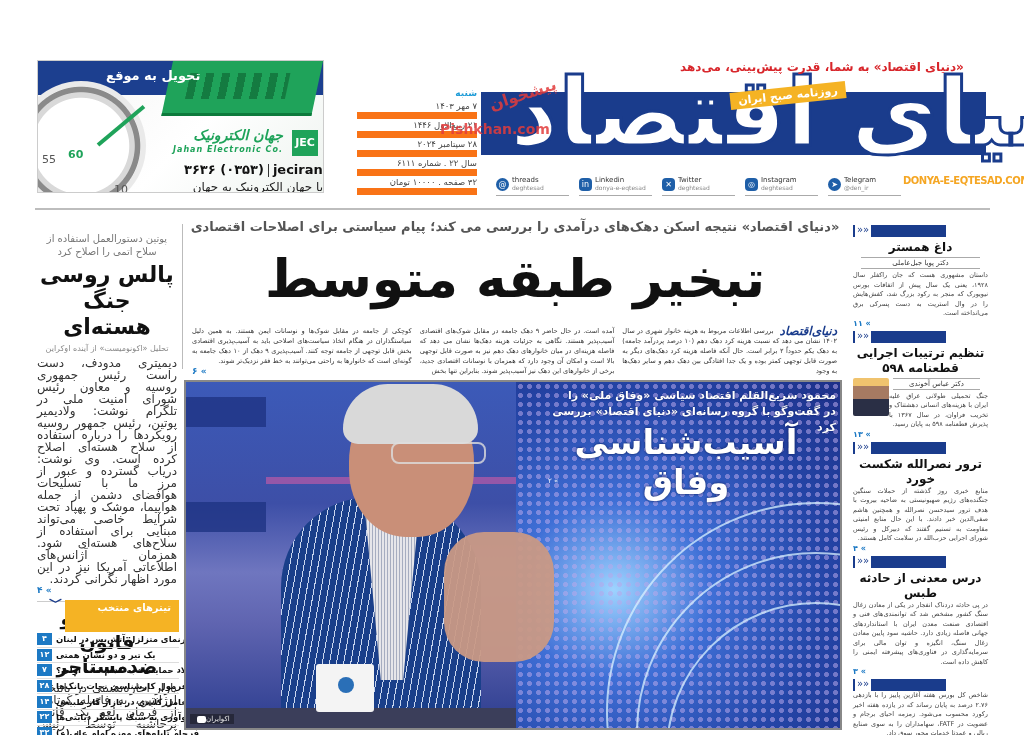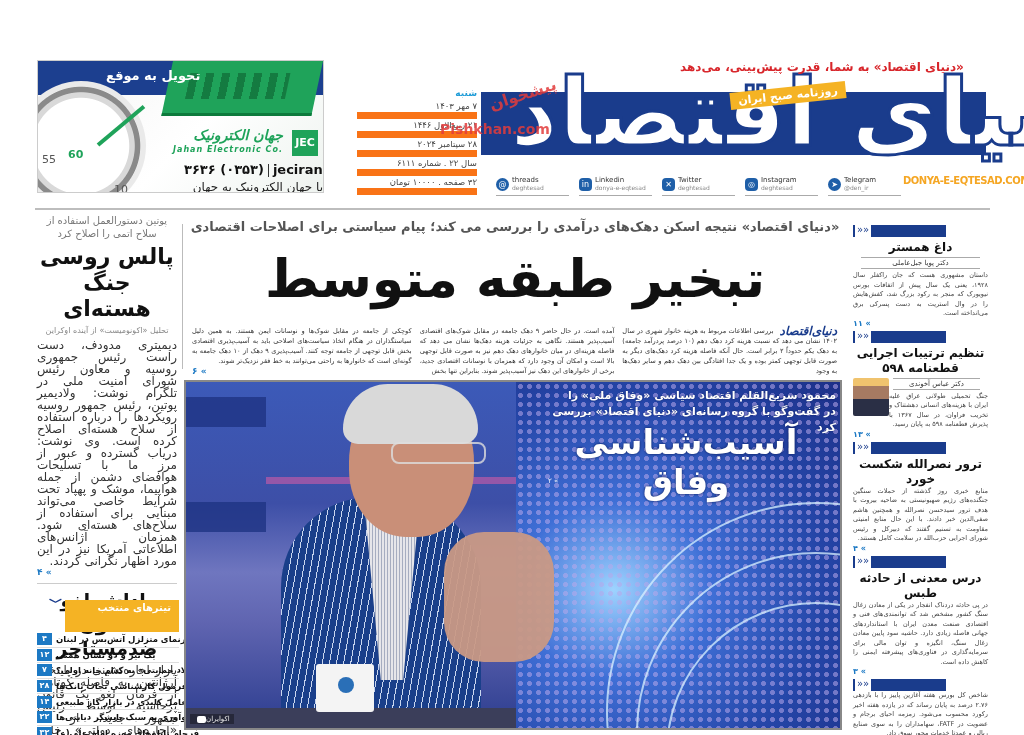--- a/index.html
+++ b/index.html
@@ -38,21 +38,21 @@
   .s-ico { width: 13px; height: 13px; border-radius: 50%; background: #1f5fa8; color: #fff; font-size: 8px; line-height: 13px; text-align: center; flex: none; }
   .s-ico.sq { border-radius: 4px; }
   .s-txt { font-size: 7px; color: #333; line-height: 8px; }
   .s-txt .h { color: #888; font-size: 6px; }
 
   
   .rule-top { position: absolute; left: 35px; top: 208px; width: 955px; height: 2px; background: #bdbdbd; }
 
   
   .left { position: absolute; left: 37px; top: 212px; width: 140px; text-align: right; }
-  .l-kicker { font-size: 10px; color: #777; line-height: 13px; text-align: center; margin-top: 2px; }
+  .l-kicker { font-size: 10px; color: #777; line-height: 13px; text-align: center; margin-top: 20px; }
   .l-title { font-size: 22px; font-weight: bold; line-height: 26px; text-align: center; margin-top: 4px; }
   .l-sub { font-size: 8px; color: #888; text-align: center; margin: 4px 0; }
   .l-body { font-size: 12px; color: #333; line-height: 12px; text-align: justify; }
   .pageref { color: #1c79c4; font-weight: bold; font-size: 9px; direction: ltr; text-align: left; display: block; }
   .l-sep { border-top: 1px solid #ccc; margin: 6px 0 4px; }
   .l-title2 { font-size: 19px; font-weight: bold; line-height: 24px; text-align: center; }
 
   .picks { position: absolute; left: 37px; top: 600px; width: 142px; }
   .picks-chevron { position: absolute; left: 4px; top: -6px; width: 22px; height: 14px; color: #1a3c8c; font-size: 14px; font-weight: bold; }
   .picks-head { background: #f5b324; color: #fff; font-size: 10px; font-weight: bold; text-align: right; padding: 2px 8px; height: 32px; margin-left: 28px; }

